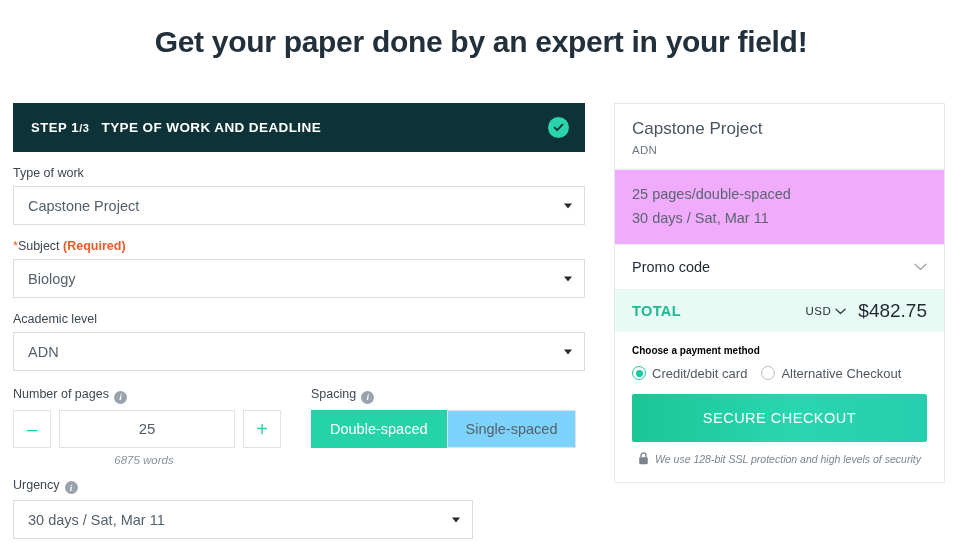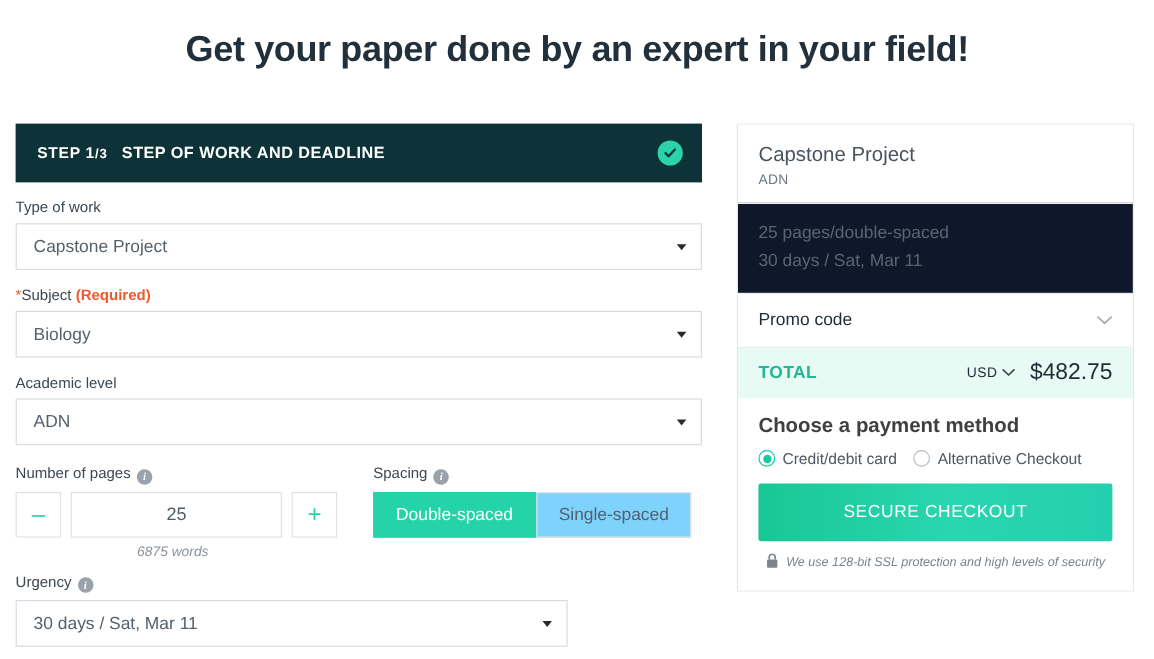--- a/index.html
+++ b/index.html
@@ -102,41 +102,41 @@
 
   
   .summary {
     position: absolute; left: 614px; top: 103px; width: 331px;
     border: 1px solid #e6e9ec; background: #fff;
   }
   .sum-head { padding: 15px 17px 13px 17px; background: #fff; }
   .sum-title { font-size: 17px; color: #4a545e; line-height: 1.2; }
   .sum-sub { font-size: 11.5px; color: #6e7780; margin-top: 5px; letter-spacing: .3px; }
   .sum-details {
-    background: #0f172a; padding: 13px 17px 14px 17px;
+    background: #f0abfc; padding: 13px 17px 14px 17px;
     border-top: 1px solid #eceff1; border-bottom: 1px solid #eceff1;
   }
   .sum-line { font-size: 14.5px; color: #5b656f; line-height: 1.6; }
   .promo {
     display: flex; align-items: center; justify-content: space-between;
     padding: 14px 17px; font-size: 14.5px; color: #1f2a33; font-weight: normal;
     background: #fff; cursor: pointer;
   }
   .chev { color: #a6adb4; font-size: 13px; }
   .total-row {
     background: #e8faf4; display: flex; align-items: center;
     padding: 10px 17px; border-top: 1px solid #edf0f2;
   }
   .total-lbl { color: #1fb994; font-weight: bold; font-size: 14.5px; letter-spacing: .4px; flex: 1; }
   .cur { font-size: 11.5px; color: #1f2a33; font-weight: normal; letter-spacing: .5px; margin-right: 4px; }
   .cur-chev { color: #3a444d; font-size: 11px; margin-right: 12px; }
   .total-amt { font-size: 19px; color: #1f2a33; font-weight: 400; }
 
   .pay-block { padding: 13px 17px 15px 17px; background: #fff; }
-  .pay-title { font-size: 17px; color: #404040; font-weight: bold; margin-bottom: 10px; }
+  .pay-title { font-size: 10px; color: #000000; font-weight: bold; margin-bottom: 10px; }
   .radios { display: flex; align-items: center; }
   .radio-opt { display: flex; align-items: center; margin-right: 14px; cursor: pointer; }
   .radio {
     width: 14px; height: 14px; border-radius: 50%; border: 1.5px solid #b6bec5;
     margin-right: 6px; display: flex; align-items: center; justify-content: center;
     flex: none; background: #fff;
   }
   .radio.on { border-color: #18c9a2; }
   .radio.on::after {
     content: ""; width: 7px; height: 7px; border-radius: 50%; background: #18c9a2;
@@ -162,21 +162,21 @@
 <div class="page">
 
   <div class="headline">Get your paper done by an expert in your field!</div>
 
   <div class="form-col">
 
     <div class="step-bar">
       <div class="step-num">
         <span>STEP 1</span><span class="frac">/3</span>
       </div>
-      <div class="step-title">STEP OF WORK AND DEADLINE</div>
+      <div class="step-title">TYPE OF WORK AND DEADLINE</div>
       <div class="check-circle">
         <svg width="13" height="13" viewBox="0 0 13 13" aria-hidden="true">
           <path d="M2.6 6.6 L5.2 9.2 L10.4 3.6" stroke="#0d3338" stroke-width="1.9" fill="none" stroke-linecap="round" stroke-linejoin="round"></path>
         </svg>
       </div>
     </div>
 
     <div class="field">
       <div class="field-label">Type of work</div>
       <div class="select-box">

